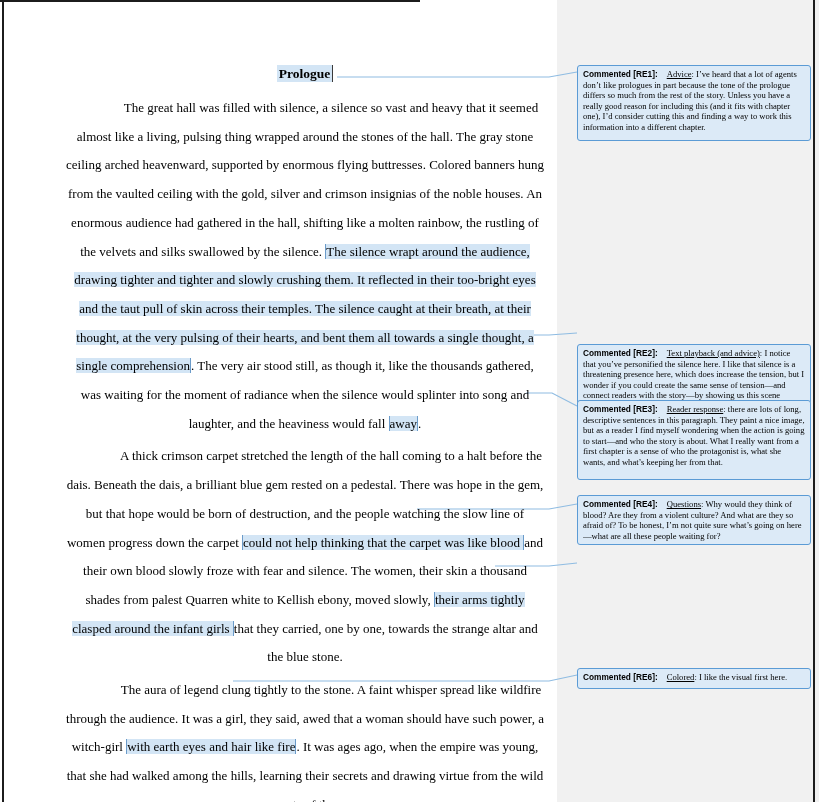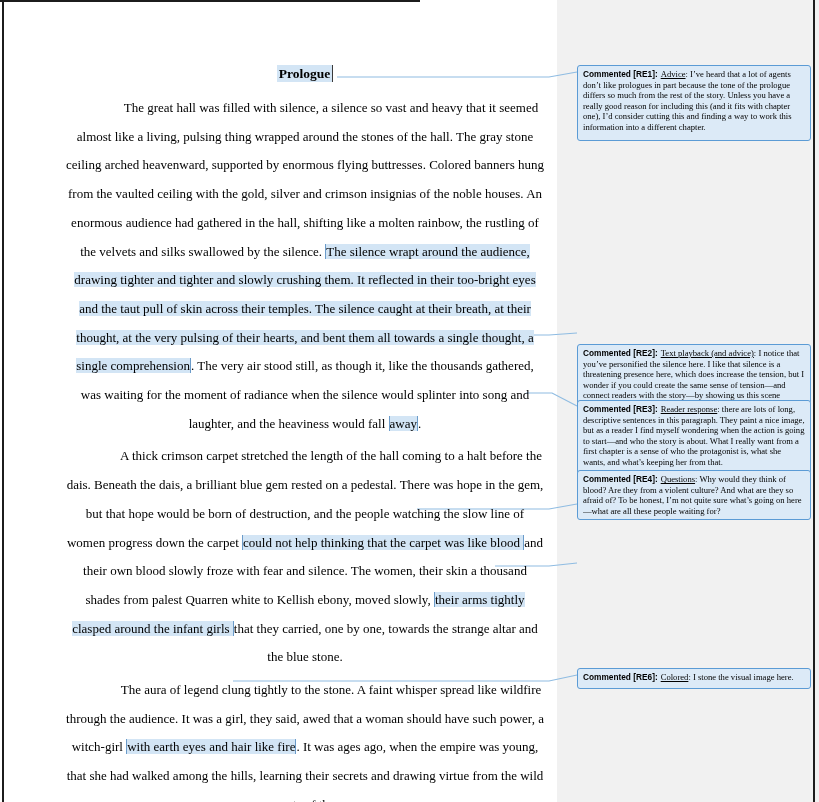--- a/index.html
+++ b/index.html
@@ -13,21 +13,21 @@
   .connectors polyline{fill:none;stroke:#8fbce2;stroke-width:1.2;}
   .doc{position:absolute;left:62px;top:62px;width:486px;font-size:13px;color:#000;}
   .doc-title{height:28px;line-height:24px;text-align:center;font-weight:bold;font-size:13.5px;}
   .title-hl{background:#d3e5f5;padding:1px 2px;border-right:1.6px solid #3b3b3b;}
   .para{margin:4px;line-height:28.7px;text-indent:52px;text-align:center;}
   .hl{background:#d3e5f5;border-left:1px solid #6b9bc9;border-right:1px solid #6b9bc9;}
   .comment{position:absolute;left:577px;width:234px;box-sizing:border-box;background:#dceaf7;
            border:1.4px solid #5b9bd5;border-radius:3px;padding:3px 5px;
            font-family:"Liberation Serif", serif;font-size:8.6px;line-height:10.6px;color:#000;}
   .comment .prefix{font-family:"Liberation Sans", sans-serif;font-weight:bold;font-size:8.3px;
-                   margin-right:3px;}
+                   margin-right:9px;}
   .comment .cat{text-decoration:underline;margin-top:8px;}
 </style>
 </head>
 <body>
 
 <div class="canvas">
 
   <div class="margin-area"></div>
 
   <svg class="connectors" viewBox="0 0 819 802" xmlns="http://www.w3.org/2000/svg">
@@ -60,22 +60,22 @@
   </div>
 
   <div class="comment" style="top:344px;min-height:71px">
     <span class="prefix">Commented [RE2]:</span><span class="cat">Text playback (and advice)</span><span>: </span><span>I notice that you’ve personified the silence here. I like that silence is a threatening presence here, which does increase the tension, but I wonder if you could create the same sense of tension—and connect readers with the story—by showing us this scene through the eyes of one of the characters instead?</span>
   </div>
 
   <div class="comment" style="top:400px;min-height:80px">
     <span class="prefix">Commented [RE3]:</span><span class="cat">Reader response</span><span>: </span><span>there are lots of long, descriptive sentences in this paragraph. They paint a nice image, but as a reader I find myself wondering when the action is going to start—and who the story is about. What I really want from a first chapter is a sense of who the protagonist is, what she wants, and what’s keeping her from that.</span>
   </div>
 
-  <div class="comment" style="top:470px;min-height:49px">
+  <div class="comment" style="top:495px;min-height:49px">
     <span class="prefix">Commented [RE4]:</span><span class="cat">Questions</span><span>: </span><span>Why would they think of blood? Are they from a violent culture? And what are they so afraid of? To be honest, I’m not quite sure what’s going on here—what are all these people waiting for?</span>
   </div>
 
 
   <div class="comment" style="top:668px;min-height:21px">
-    <span class="prefix">Commented [RE6]:</span><span class="cat">Colored</span><span>: </span><span>I stone the visual image here.</span>
+    <span class="prefix">Commented [RE6]:</span><span class="cat">Colored</span><span>: </span><span>I like the visual first here.</span>
   </div>
 
 </div>
 
 </body></html>

